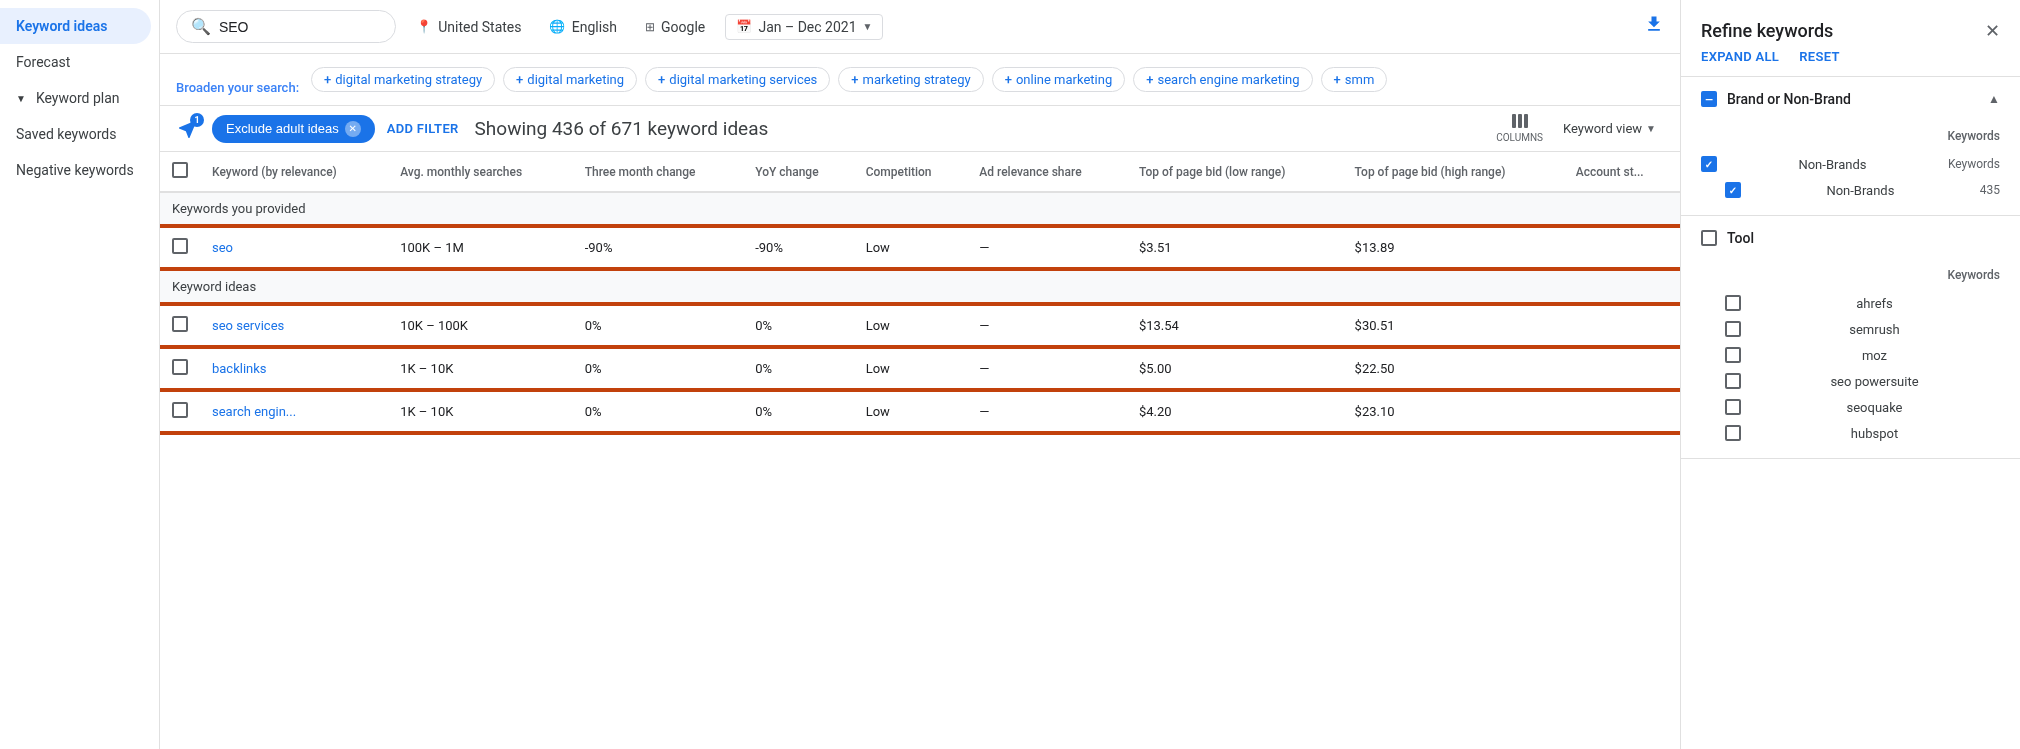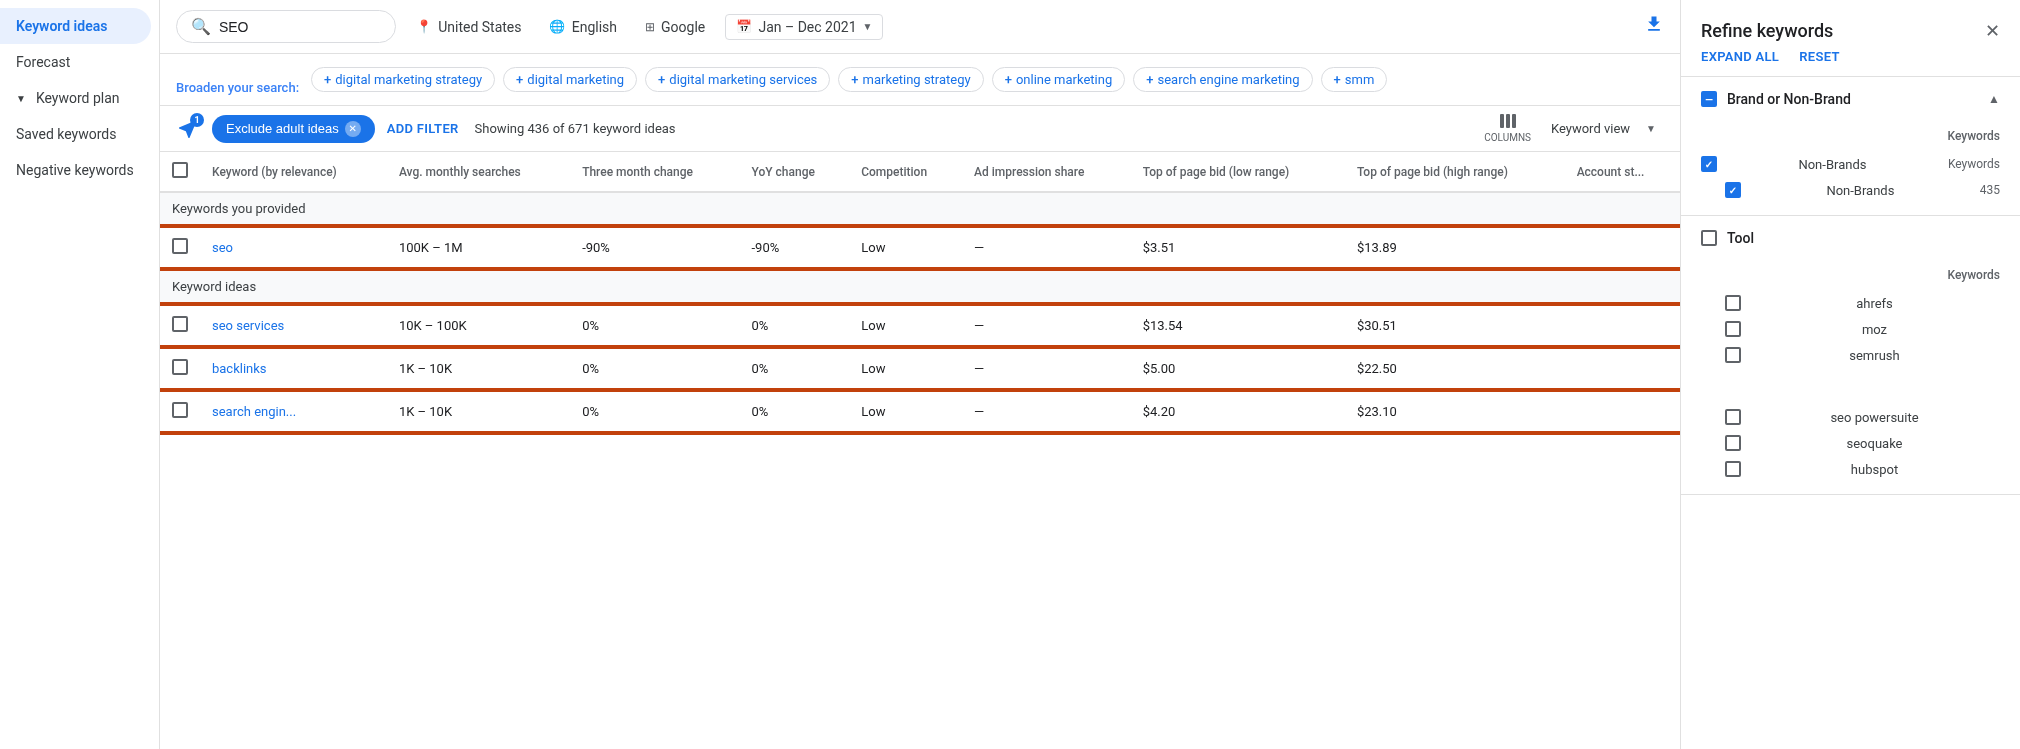--- a/index.html
+++ b/index.html
@@ -172,37 +172,37 @@
       font-size: 10px;
     }
     .add-filter-btn {
       font-size: 13px;
       color: #1a73e8;
       font-weight: 600;
       cursor: pointer;
       text-transform: uppercase;
       letter-spacing: 0.3px;
     }
-    .showing-text { font-size: 13px; color: #3c4043; margin-left: 4px; }
+    .showing-text { font-size: 19px; color: #3c4043; margin-left: 4px; }
     .columns-btn {
       margin-left: auto;
       display: flex;
       flex-direction: column;
       gap: 2px;
       cursor: pointer;
       align-items: center;
       color: #5f6368;
       font-size: 11px;
     }
     .columns-icon { display: flex; gap: 2px; }
     .col-bar { width: 4px; height: 14px; background: #5f6368; border-radius: 1px; }
     .keyword-view-btn {
       display: flex;
       align-items: center;
-      gap: 16px;
+      gap: 4px;
       font-size: 13px;
       color: #3c4043;
       cursor: pointer;
       padding: 4px 8px;
       border-radius: 4px;
     }
 
     
     .table-container {
       flex: 1;
@@ -491,21 +491,21 @@
           <th>
             <span>Three month change</span>
           </th>
           <th>
             <span>YoY change</span>
           </th>
           <th>
             <span>Competition</span>
           </th>
           <th>
-            <span>Ad impression share</span>
+            <span>Ad relevance share</span>
           </th>
           <th>
             <span>Top of page bid (low range)</span>
           </th>
           <th>
             <span>Top of page bid (high range)</span>
           </th>
           <th>
             <span>Account st...</span>
           </th>
@@ -618,27 +618,27 @@
       <div class="refine-col-header">
         <span></span>
         <span>Keywords</span>
       </div>
       <div class="refine-row" style="padding-left:24px;">
         <div class="cb unchecked"></div>
         <span class="refine-row-label">ahrefs</span>
       </div>
       <div class="refine-row" style="padding-left:24px;">
         <div class="cb unchecked"></div>
-        <span class="refine-row-label">moz</span>
+        <span class="refine-row-label">semrush</span>
       </div>
       <div class="refine-row" style="padding-left:24px;">
         <div class="cb unchecked"></div>
-        <span class="refine-row-label">semrush</span>
-      </div>
-      <div class="refine-row" style="padding-left:24px;margin-top:36px;">
+        <span class="refine-row-label">moz</span>
+      </div>
+      <div class="refine-row" style="padding-left:24px;">
         <div class="cb unchecked"></div>
         <span class="refine-row-label">seo powersuite</span>
       </div>
       <div class="refine-row" style="padding-left:24px;">
         <div class="cb unchecked"></div>
         <span class="refine-row-label">seoquake</span>
       </div>
       <div class="refine-row" style="padding-left:24px;">
         <div class="cb unchecked"></div>
         <span class="refine-row-label">hubspot</span>

